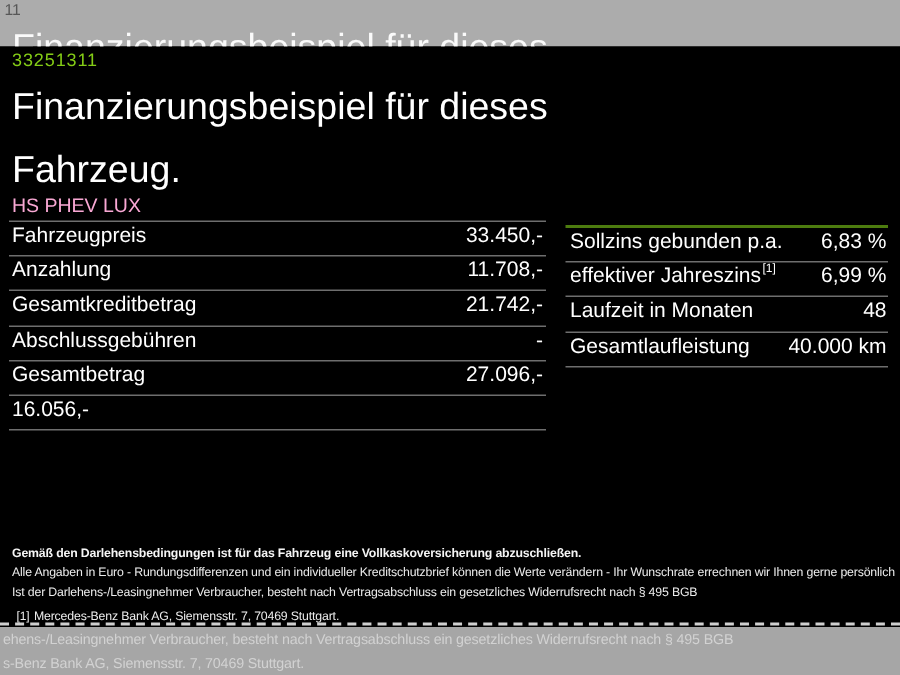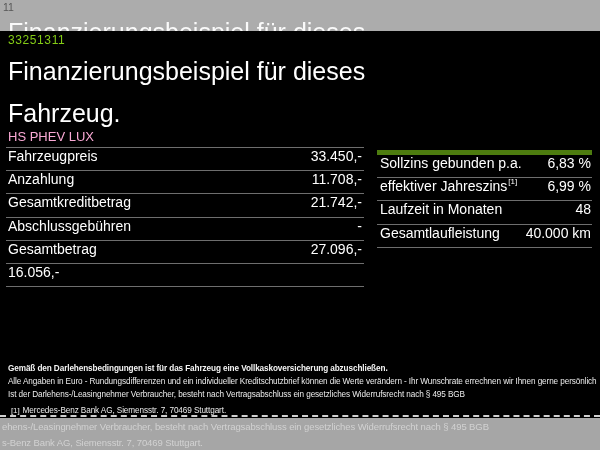--- a/index.html
+++ b/index.html
@@ -52,21 +52,21 @@
   }
   .t-row {
     display:flex; justify-content:space-between; align-items:flex-start;
     height:22.2px; border-bottom:1px solid #6e6e6e;
     font-size:14px; padding:0 2px; color:#fff;
   }
   .t-row.bold { height:16px; font-weight:bold; }
   
   .conditions-table {
     position:absolute; top:119px; left:377px; width:215px;
-    border-top:5px solid #4d7c0f;
+    border-top:2px solid #4d7c0f;
   }
   .conditions-table .t-row { padding:0 1px 0 3px; }
   sup.fn { font-size:8px; vertical-align:top; position:relative; top:-1px; margin-left:1px; }
   
   .fine-print {
     position:absolute; top:331px; left:8px; width:588px;
     font-size:8.2px; line-height:13px; letter-spacing:-0.1px;
     color:#ececec; white-space:nowrap;
   }
   .fine-print .fp1 { font-weight:bold; color:#f5f5f5; }

